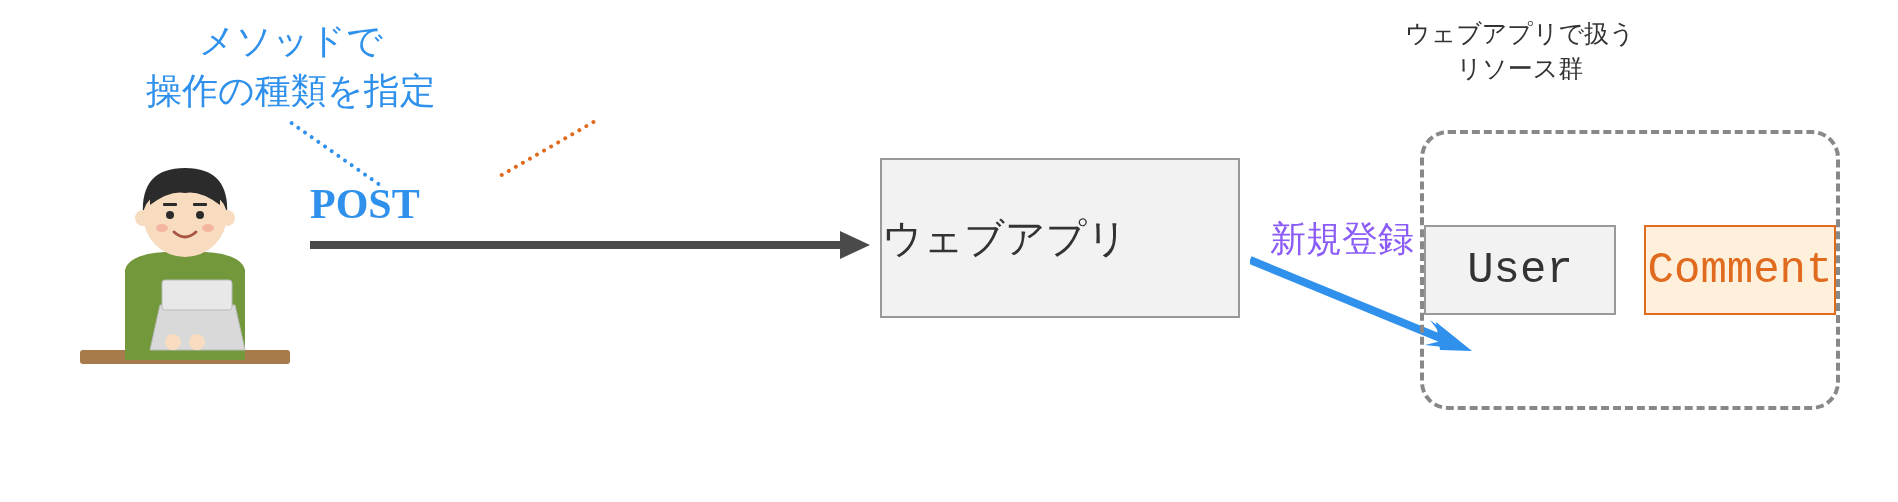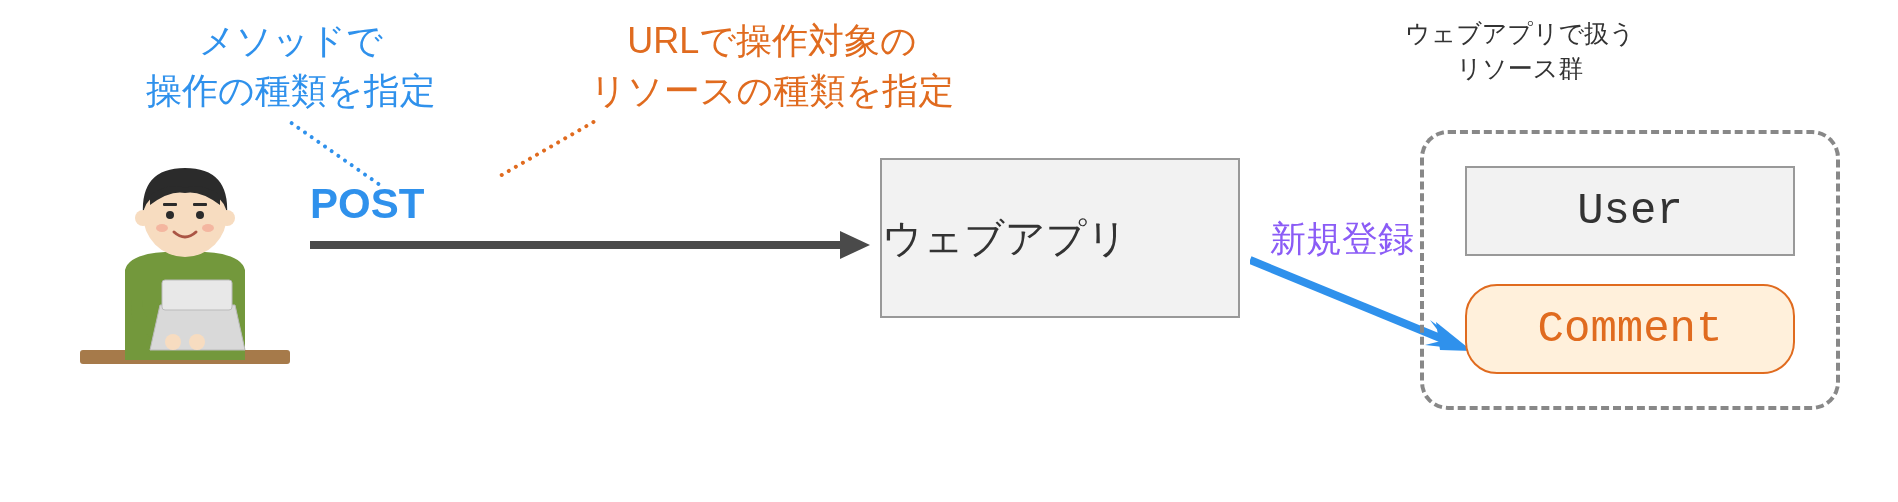--- a/index.html
+++ b/index.html
@@ -52,21 +52,21 @@
 
     
     .person { position: absolute; left: 70px; top: 160px; }
 
     
     .request-line {
       position: absolute;
       left: 310px; top: 180px;
       display: flex;
       gap: 18px;
-      font-family: Liberation Sans, sans-serif;
+      font-family: Liberation Serif, serif;
       font-size: 42px;
       font-weight: 700;
     }
     .method { color: #2f91ec; }
     .url-path { color: #e06b1f; }
 
     
     .webapp-box {
       position: absolute;
       left: 880px; top: 158px;
@@ -78,34 +78,34 @@
     }
 
     
     .resource-group {
       position: absolute;
       left: 1420px; top: 130px;
       width: 420px; height: 280px;
       border: 4px dashed #888;
       border-radius: 28px;
       display: flex;
-      flex-direction: column;
+      flex-direction: row;
       justify-content: center;
       align-items: center;
       gap: 28px;
     }
     .resource-box {
       width: 330px; height: 90px;
       display: flex; align-items: center; justify-content: center;
       font-family: Menlo, Consolas, "Courier New", monospace;
       font-size: 44px;
       border: 2px solid #999;
     }
     .resource-user { background: #f2f2f2; color: #333; }
-    .resource-comment { background: #fff0db; border-color: #e06b1f; color: #e06b1f; border-radius: 32px; }
+    .resource-comment { background: #fff0db; border-color: #e06b1f; color: #e06b1f; }
 
     
     .arrow-main {
       position: absolute;
       left: 310px; top: 225px;
     }
     .arrow-register-wrap {
       position: absolute;
       left: 1250px; top: 210px;
     }
@@ -117,23 +117,20 @@
       text-align: center;
     }
   </style>
 </head>
 <body>
 
 <div class="diagram">
 
   <div class="anno-method">
     <span>メソッドで<br>操作の種類を指定</span>
-  </div>
-  <div class="anno-url">
-    <span>URLで操作対象の<br>リソースの種類を指定</span>
   </div>
   <div class="anno-resources">
     <span>ウェブアプリで扱う<br>リソース群</span>
   </div>
 
   <div class="dotline blue dl-method"></div>
   <div class="dotline orange dl-url"></div>
 
   <div class="person">
     <svg width="230" height="230" viewBox="0 0 230 230">

